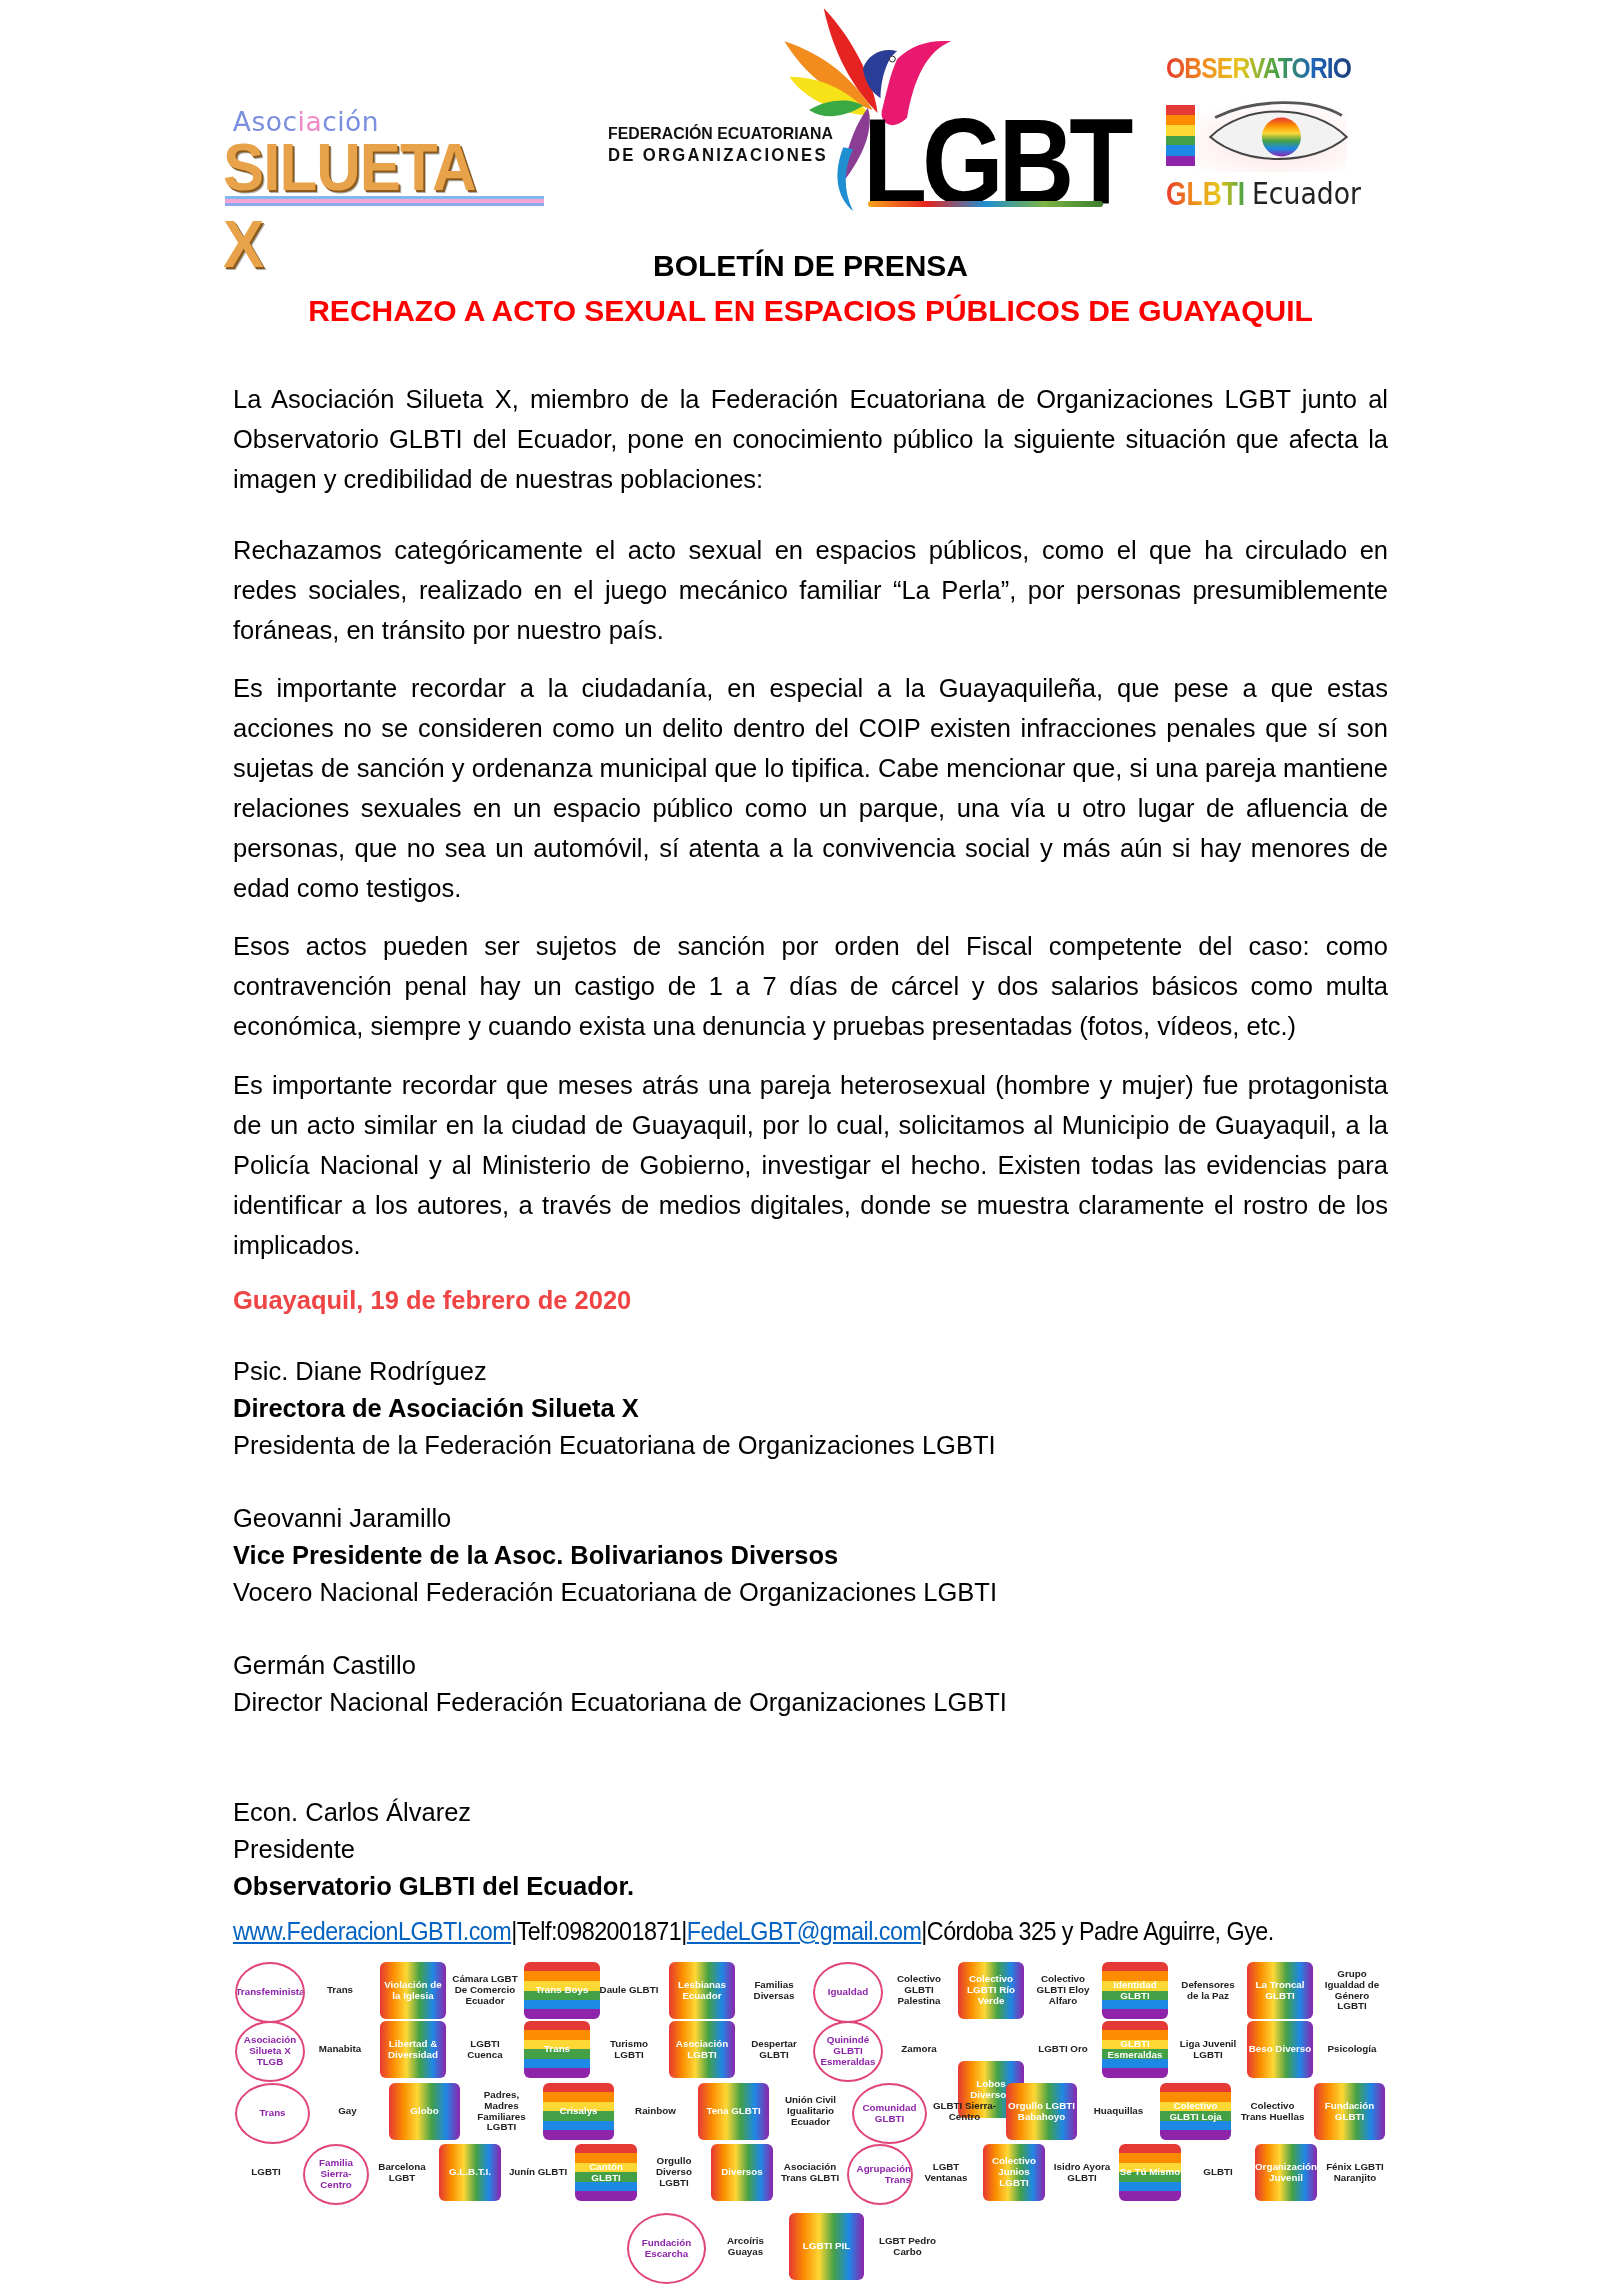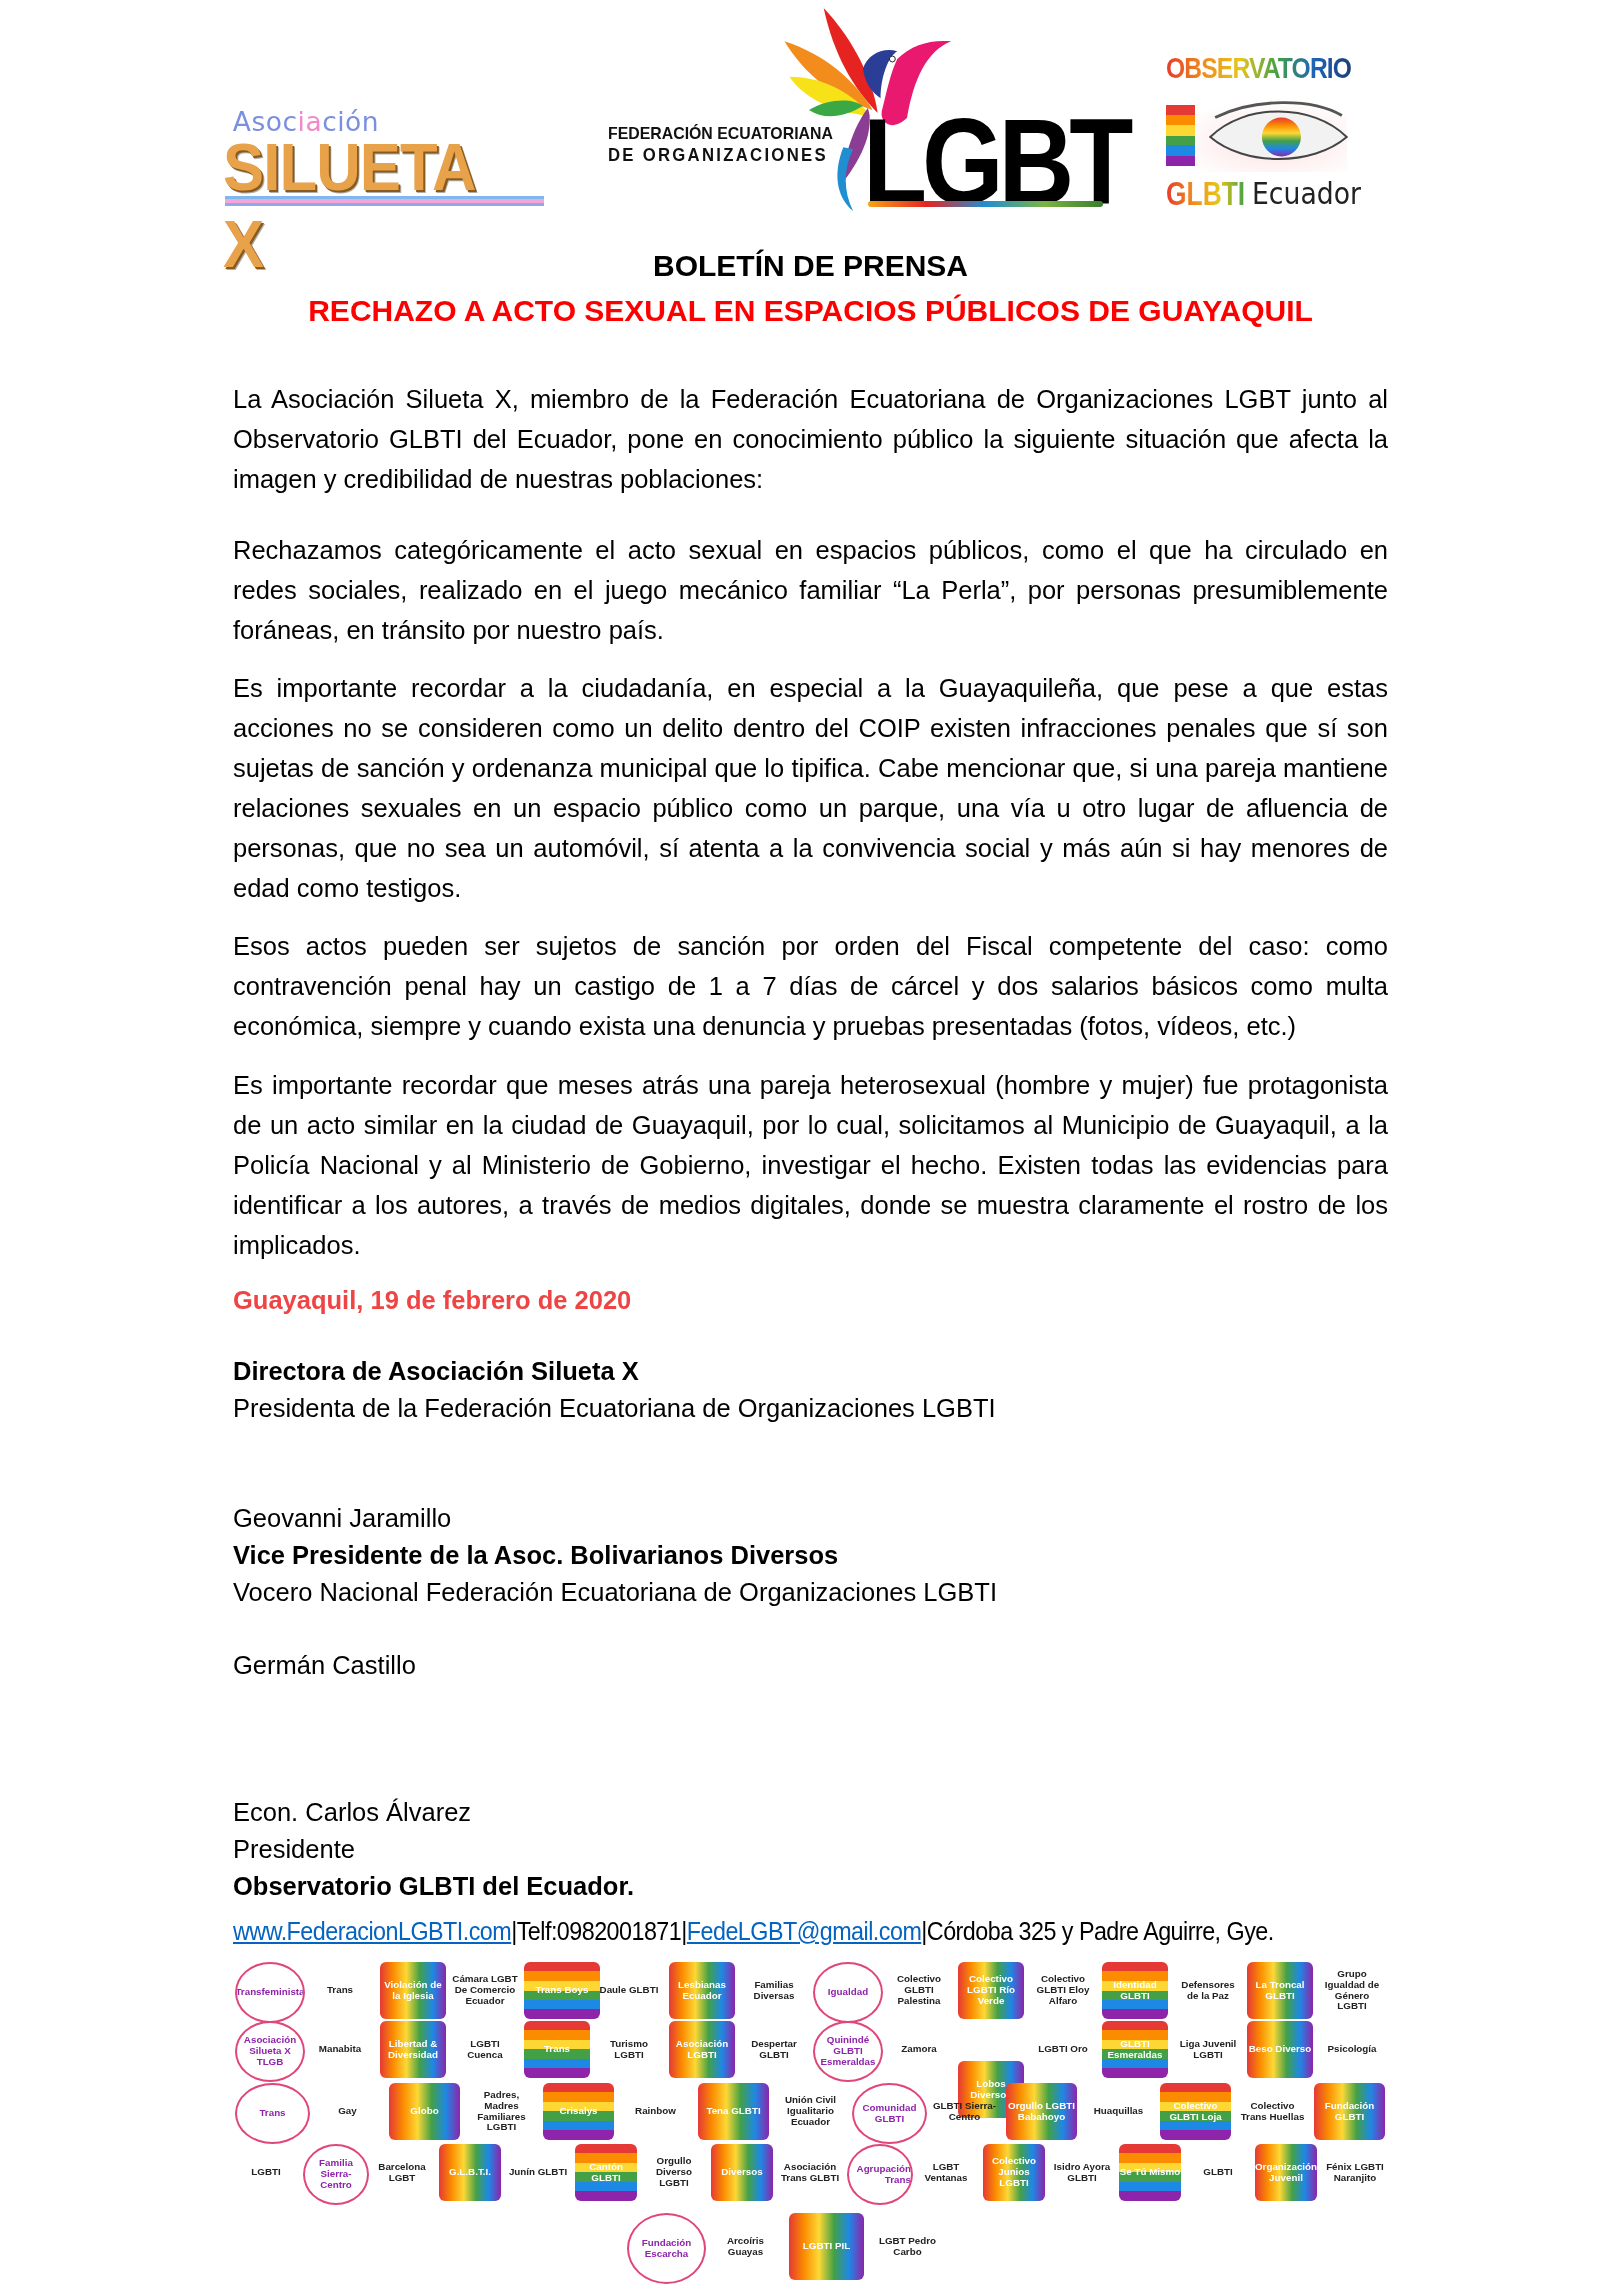--- a/index.html
+++ b/index.html
@@ -127,30 +127,32 @@
 
 <div id="p1" class="para">La Asociación Silueta X, miembro de la Federación Ecuatoriana de Organizaciones LGBT junto al Observatorio GLBTI del Ecuador, pone en conocimiento público la siguiente situación que afecta la imagen y credibilidad de nuestras poblaciones:</div>
 <div id="p2" class="para">Rechazamos categóricamente el acto sexual en espacios públicos, como el que ha circulado en redes sociales, realizado en el juego mecánico familiar “La Perla”, por personas presumiblemente foráneas, en tránsito por nuestro país.</div>
 <div id="p3" class="para">Es importante recordar a la ciudadanía, en especial a la Guayaquileña, que pese a que estas acciones no se consideren como un delito dentro del COIP existen infracciones penales que sí son sujetas de sanción y ordenanza municipal que lo tipifica. Cabe mencionar que, si una pareja mantiene relaciones sexuales en un espacio público como un parque, una vía u otro lugar de afluencia de personas, que no sea un automóvil, sí atenta a la convivencia social y más aún si hay menores de edad como testigos.</div>
 <div id="p4" class="para">Esos actos pueden ser sujetos de sanción por orden del Fiscal competente del caso: como contravención penal hay un castigo de 1 a 7 días de cárcel y dos salarios básicos como multa económica, siempre y cuando exista una denuncia y pruebas presentadas (fotos, vídeos, etc.)</div>
 <div id="p5" class="para">Es importante recordar que meses atrás una pareja heterosexual (hombre y mujer) fue protagonista de un acto similar en la ciudad de Guayaquil, por lo cual, solicitamos al Municipio de Guayaquil, a la Policía Nacional y al Ministerio de Gobierno, investigar el hecho. Existen todas las evidencias para identificar a los autores, a través de medios digitales, donde se muestra claramente el rostro de los implicados.</div>
 
 <div id="date-line">Guayaquil, 19 de febrero de 2020</div>
 
 <div id="sig1" class="sig">
+  <div>Psic. Diane Rodríguez</div>
   <div class="b">Directora de Asociación Silueta X</div>
   <div>Presidenta de la Federación Ecuatoriana de Organizaciones LGBTI</div>
 </div>
 <div id="sig2" class="sig">
   <div>Geovanni Jaramillo</div>
   <div class="b">Vice Presidente de la Asoc. Bolivarianos Diversos</div>
   <div>Vocero Nacional Federación Ecuatoriana de Organizaciones LGBTI</div>
 </div>
 <div id="sig3" class="sig">
   <div>Germán Castillo</div>
+  <div>Director Nacional Federación Ecuatoriana de Organizaciones LGBTI</div>
 </div>
 <div id="sig4" class="sig">
   <div>Econ. Carlos Álvarez</div>
   <div>Presidente</div>
   <div class="b">Observatorio GLBTI del Ecuador.</div>
 </div>
 
 <div id="contact">
   <a>www.FederacionLGBTI.com</a><span>|</span><span>Telf:0982001871</span><span>|</span><a>FedeLGBT@gmail.com</a><span>|</span><span>Córdoba 325 y Padre Aguirre, Gye.</span>
 </div>

